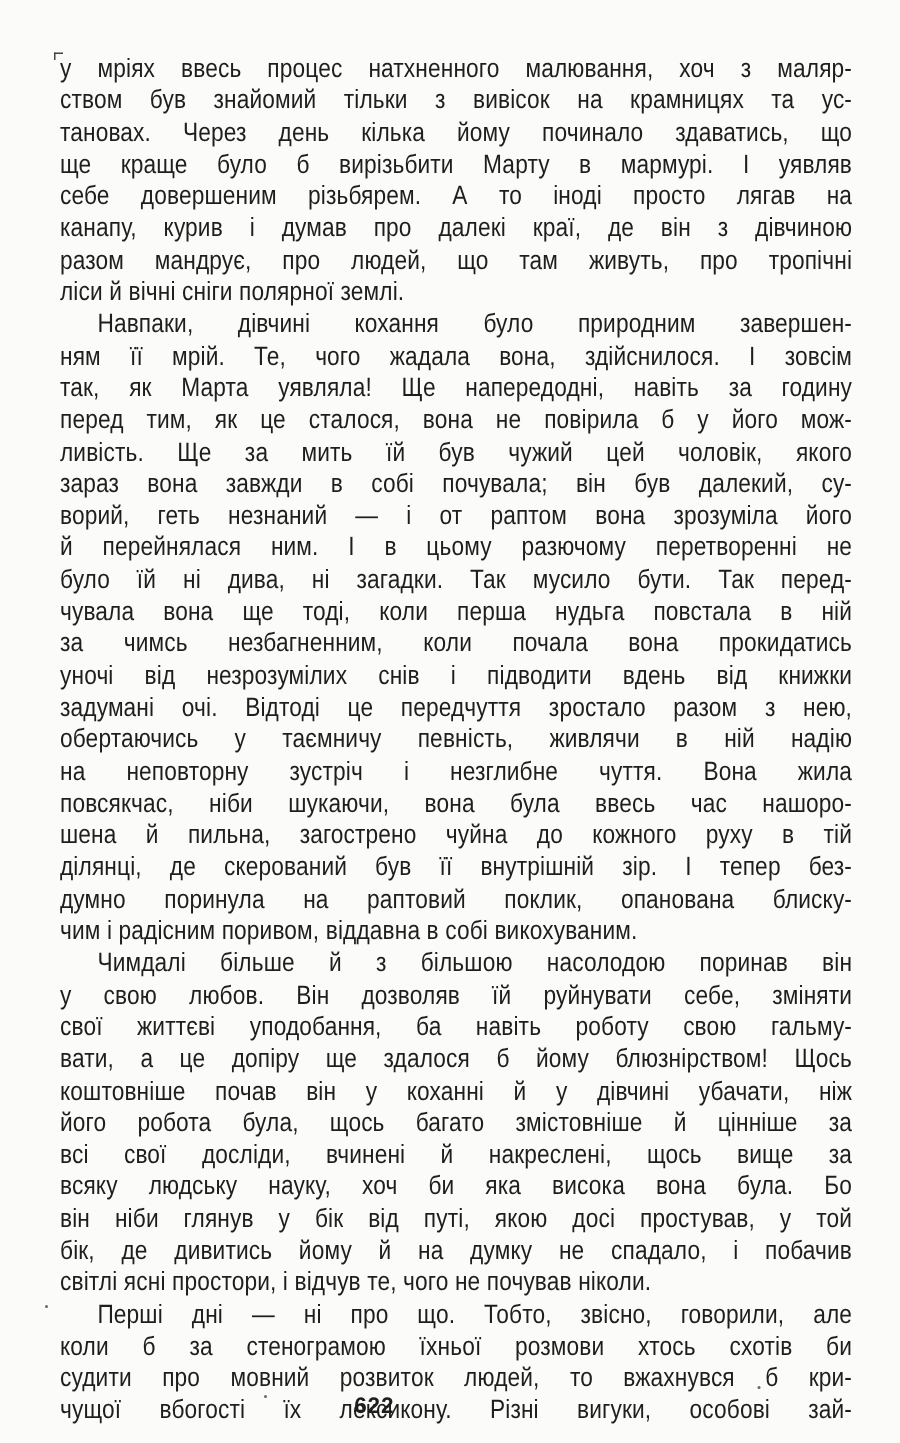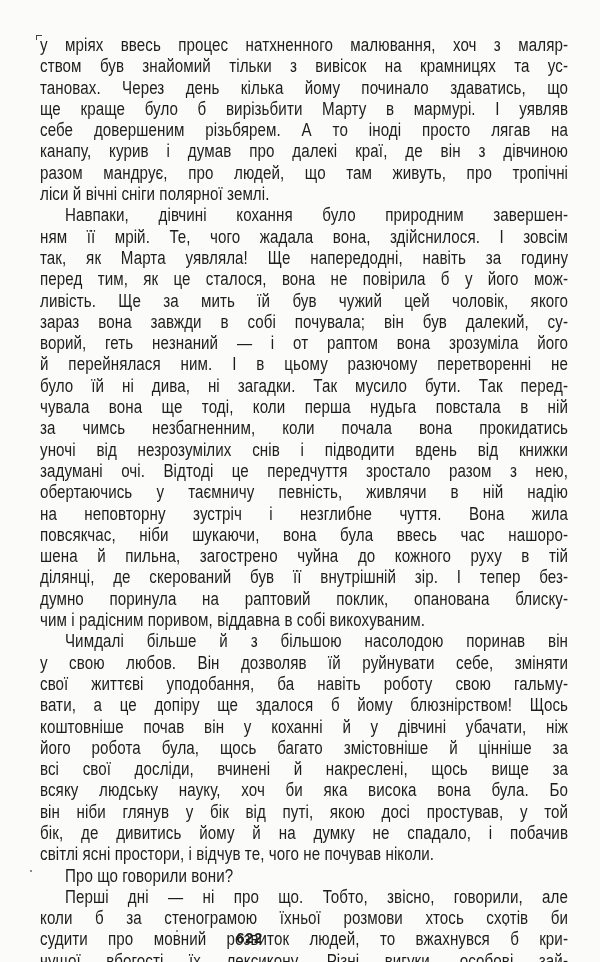--- a/index.html
+++ b/index.html
@@ -104,23 +104,20 @@
         <div class="line">вати, а це допіру ще здалося б йому блюзнірством! Щось</div>
         <div class="line">коштовніше почав він у коханні й у дівчині убачати, ніж</div>
         <div class="line">його робота була, щось багато змістовніше й цінніше за</div>
         <div class="line">всі свої досліди, вчинені й накреслені,  щось  вище за</div>
         <div class="line">всяку людську науку, хоч би яка висока вона  була. Бо</div>
         <div class="line">він ніби глянув у бік від путі, якою досі простував, у той</div>
         <div class="line">бік, де дивитись йому й на думку не спадало, і побачив</div>
         <div class="line last">світлі ясні простори, і відчув те, чого не почував  ніколи.</div>
       </div>
       <div>
-        <div class="line indent last">Про що говорили вони?</div>
-      </div>
-      <div>
         <div class="line indent">Перші дні — ні про що. Тобто, звісно, говорили, але</div>
         <div class="line">коли б за стенограмою їхньої розмови хтось схотів би</div>
         <div class="line">судити про мовний розвиток людей, то вжахнувся б кри-</div>
         <div class="line">чущої вбогості їх лексикону. Різні вигуки, особові зай-</div>
       </div>
     </div>
 
   <div class="page-number">622</div>
 
   <div class="speck" style="left:30px; top:870px;"></div>

